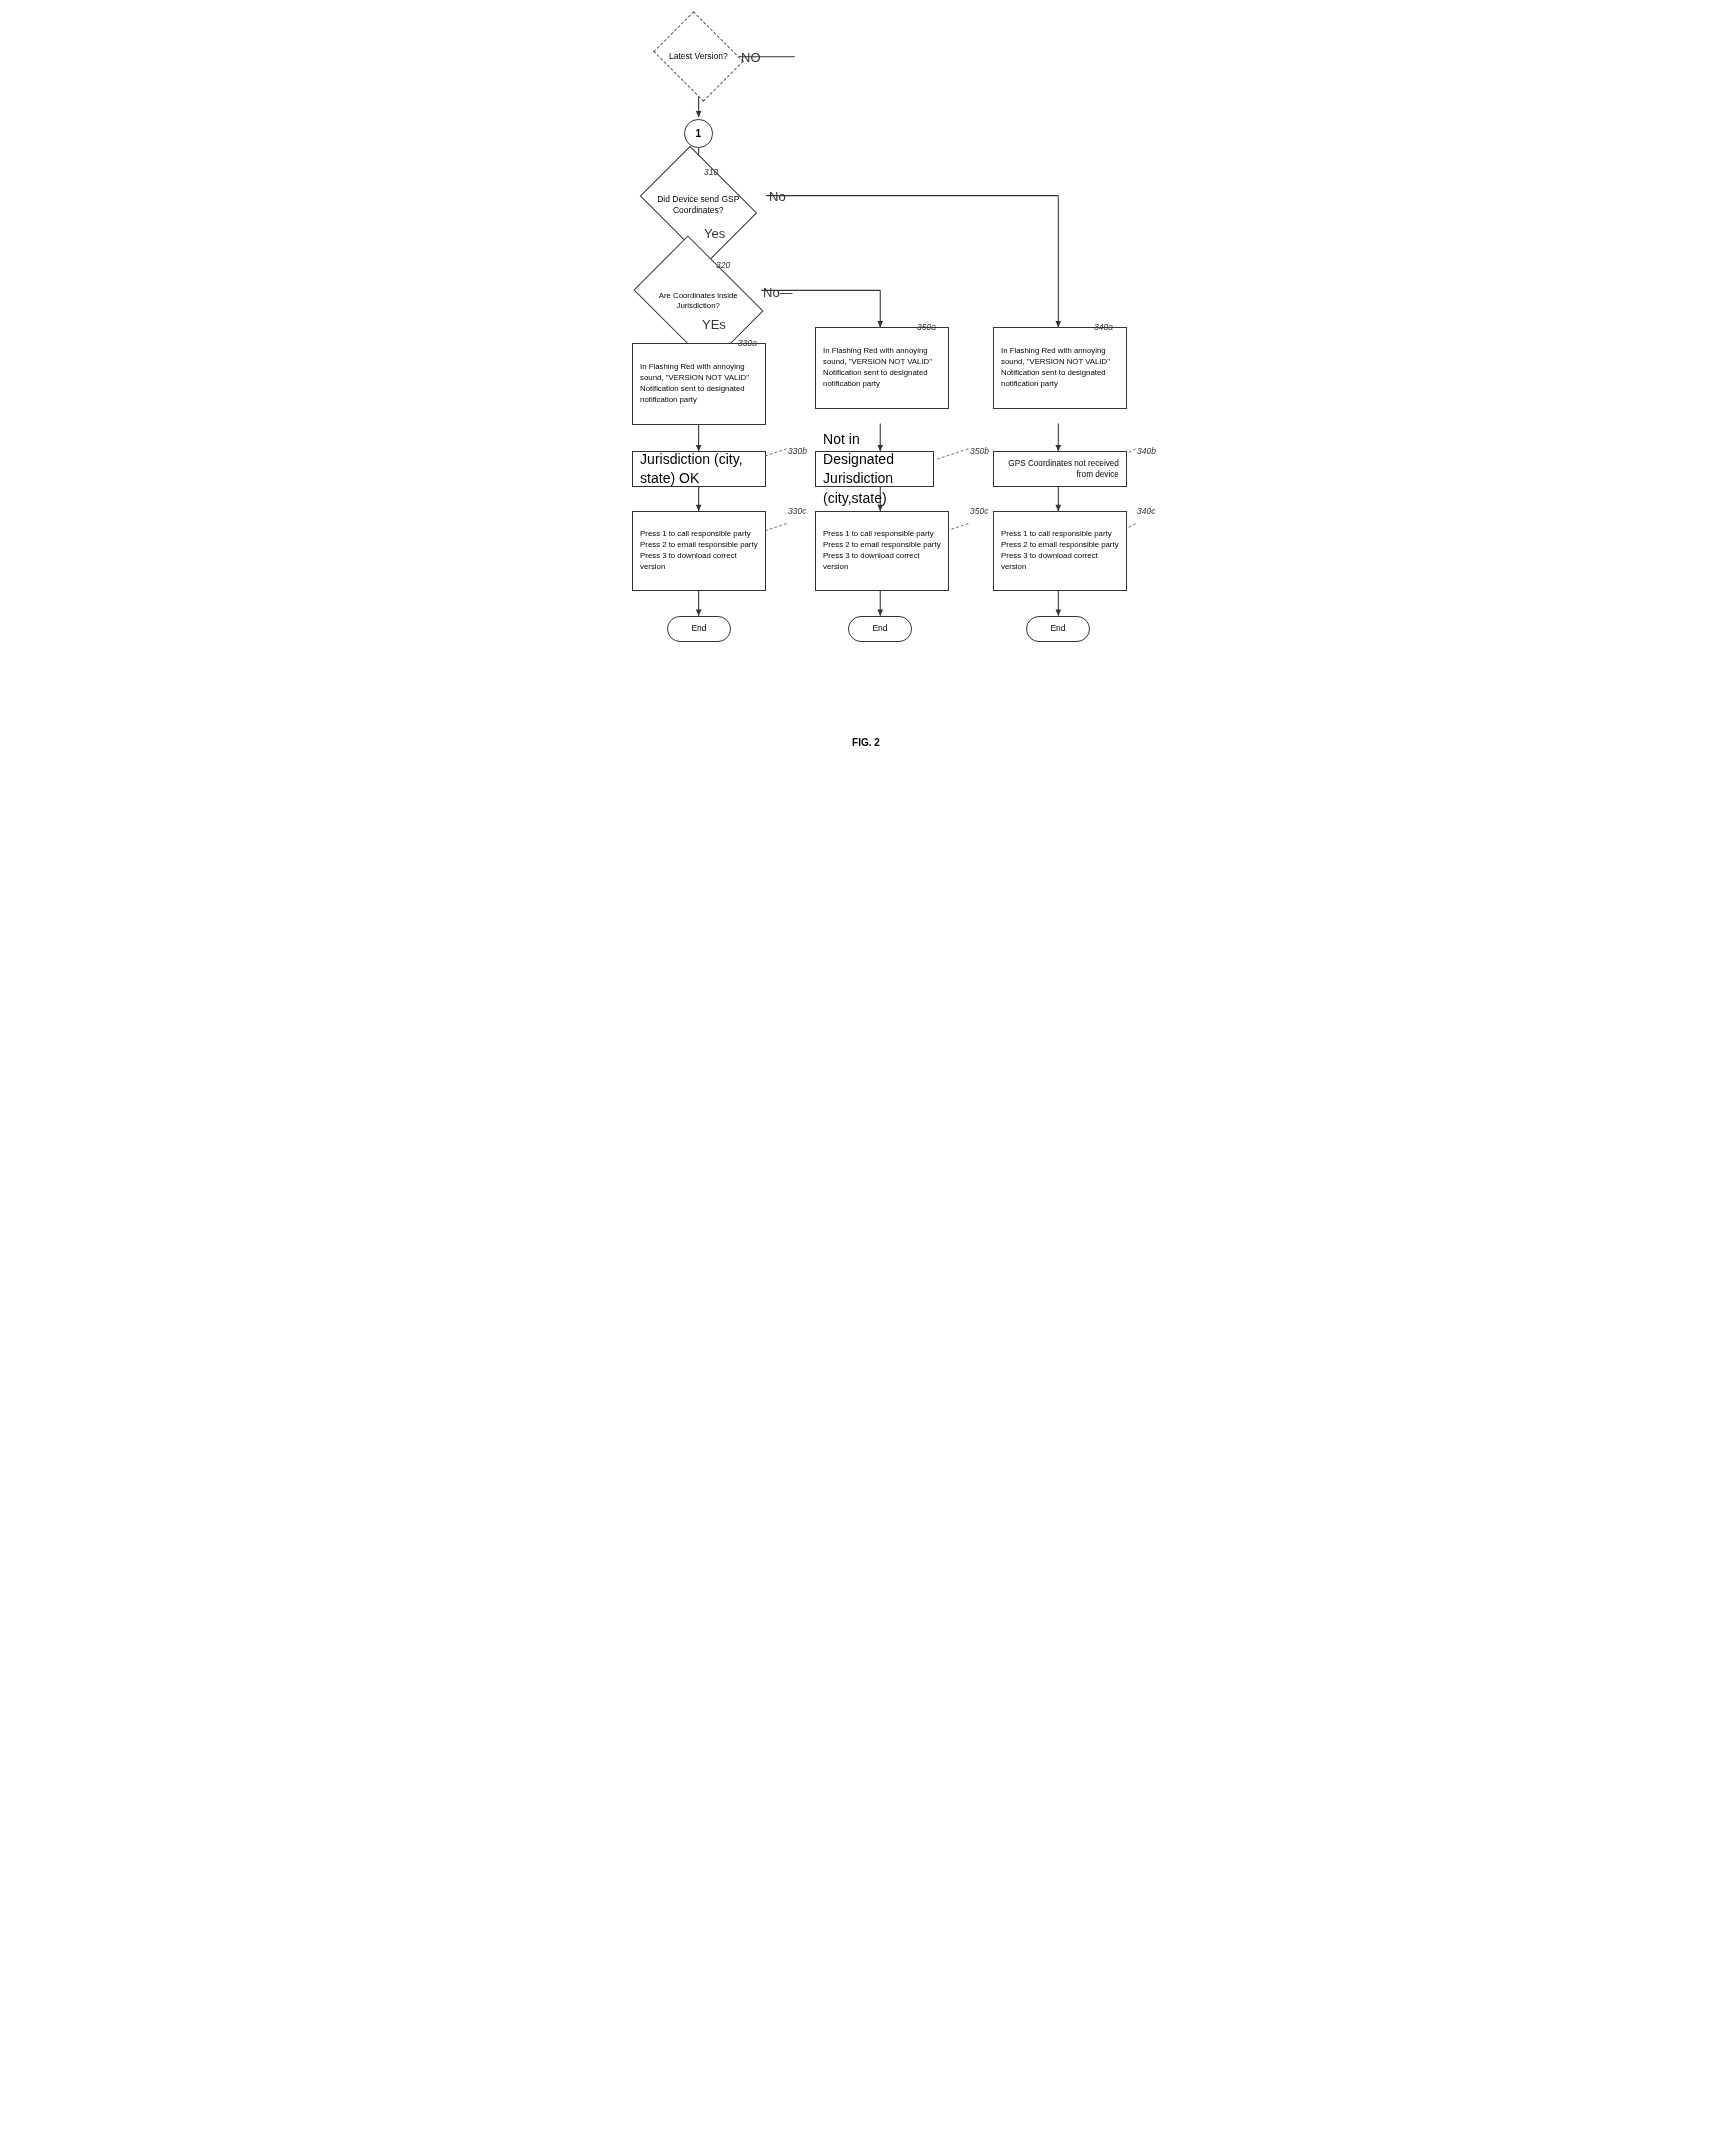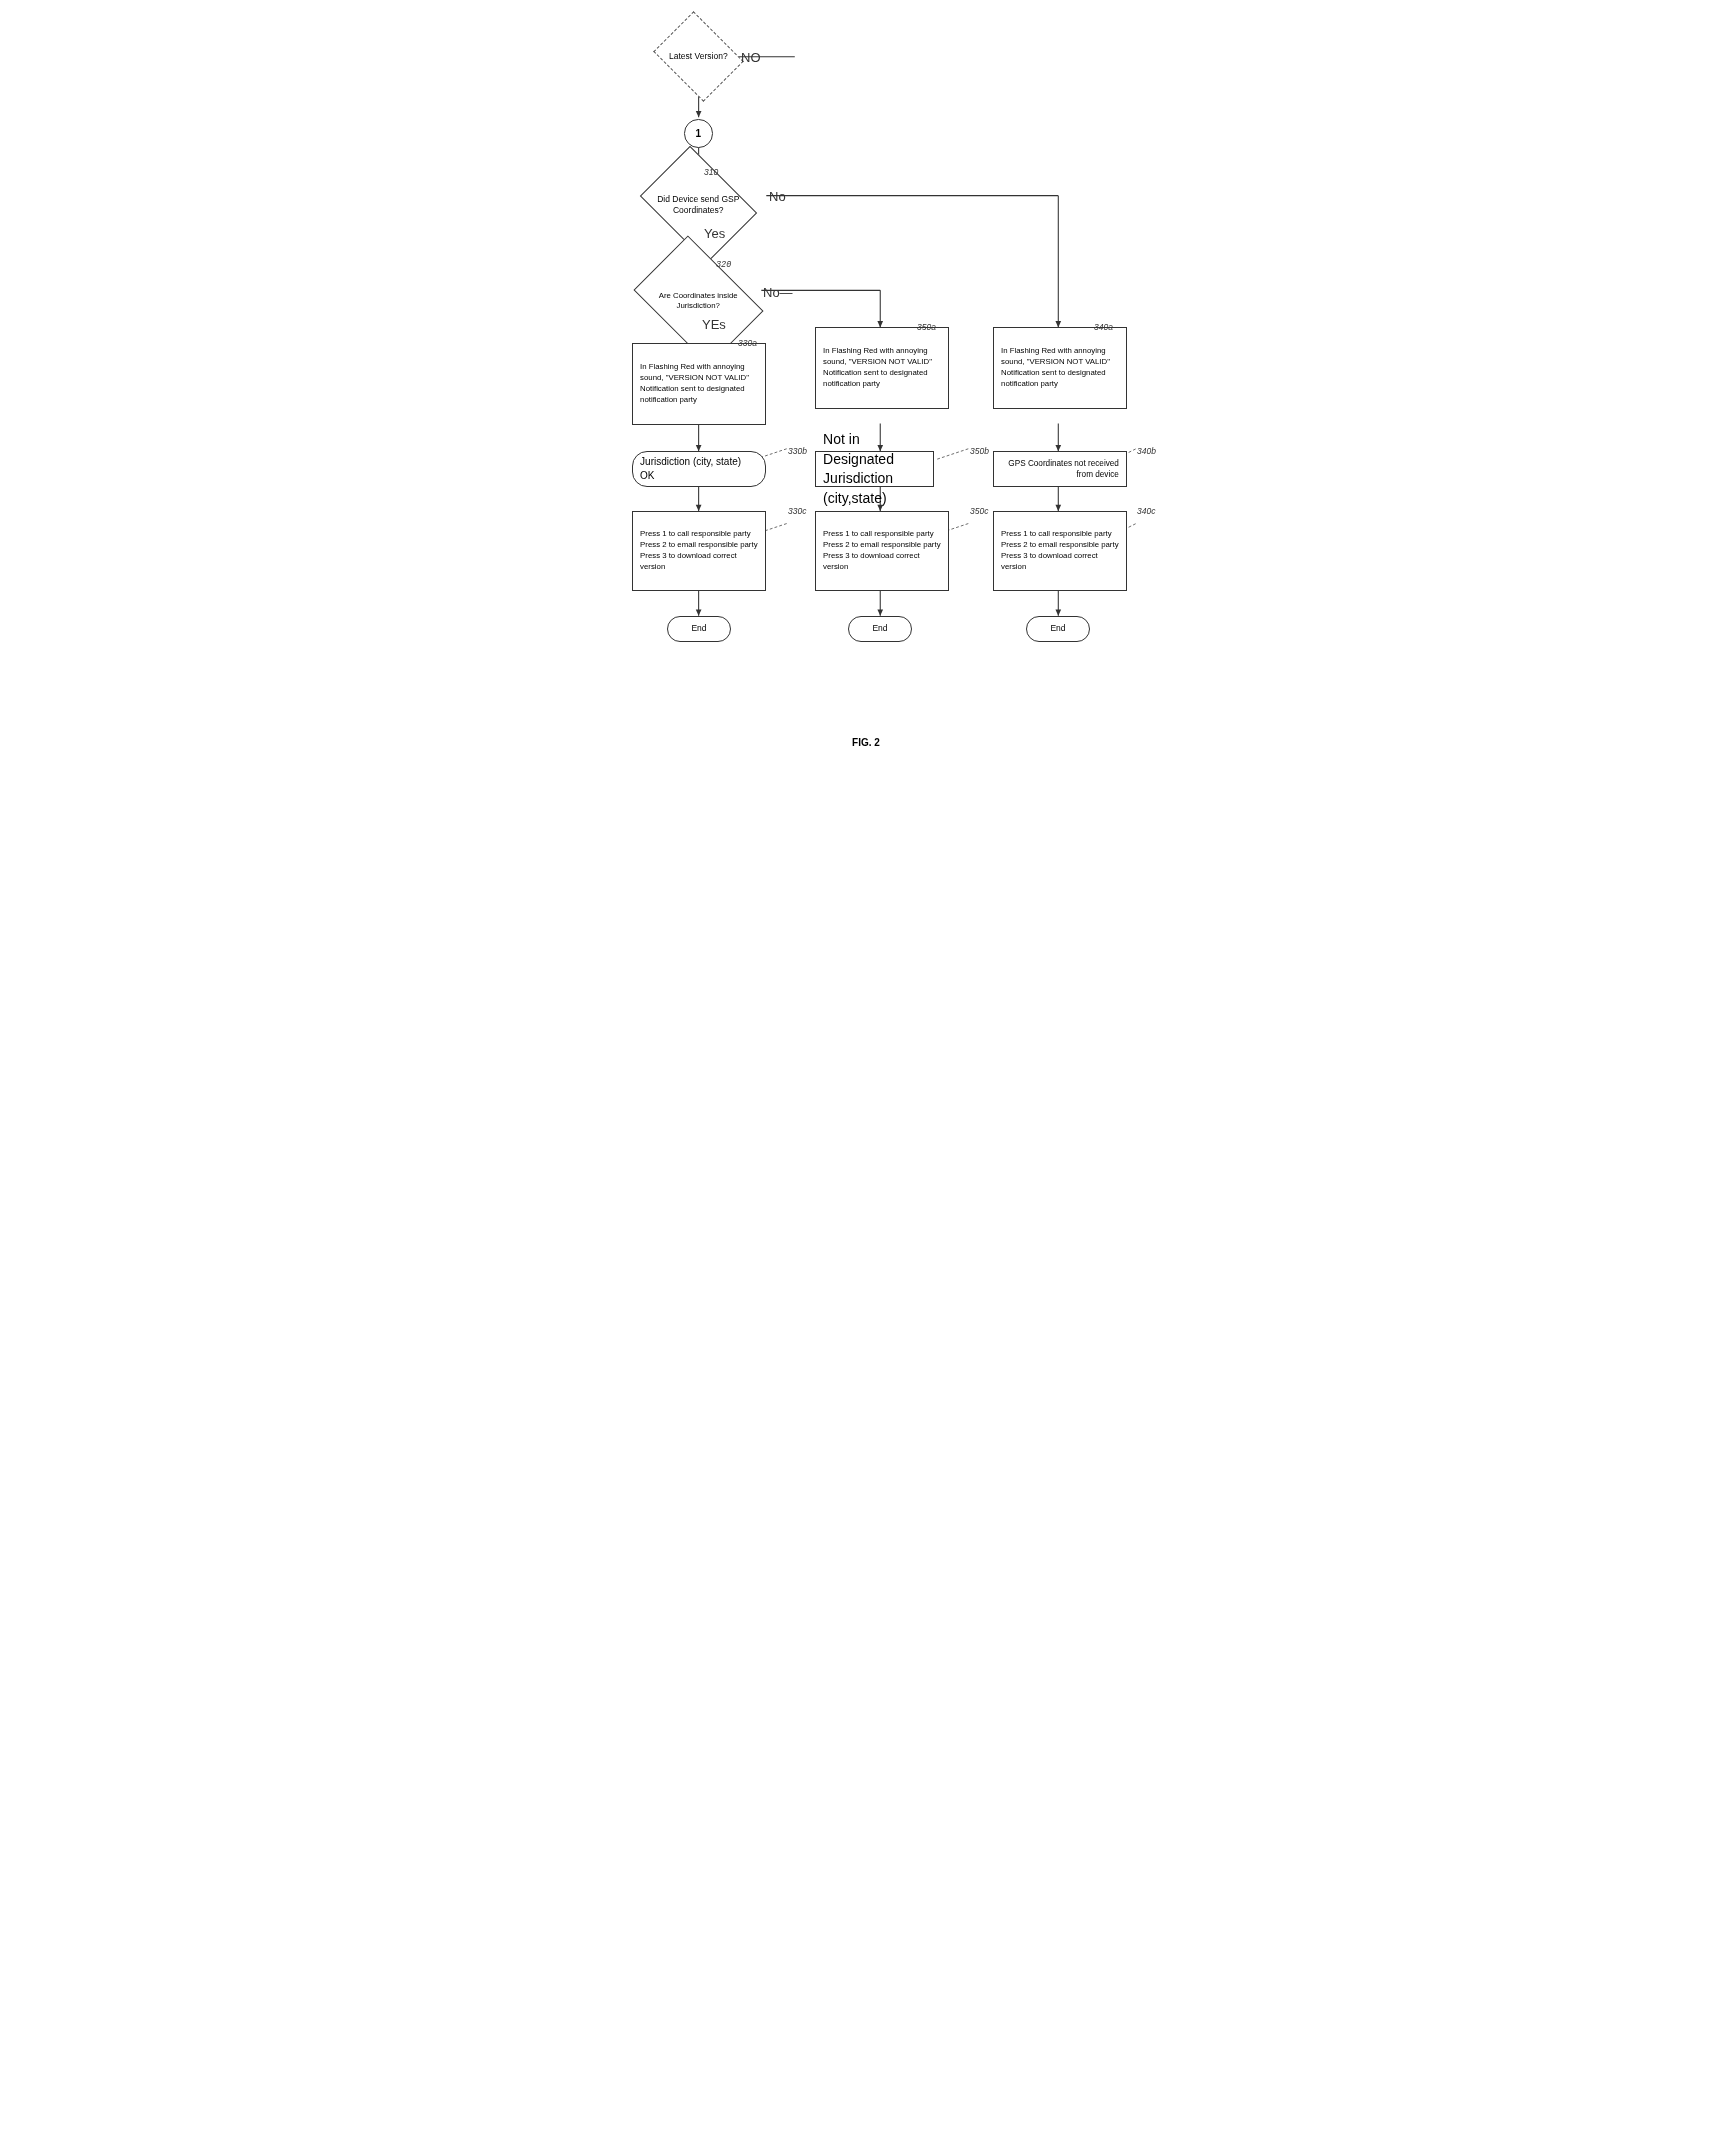--- a/index.html
+++ b/index.html
@@ -194,21 +194,21 @@
   <div class="connector-label" style="left:195px; top:175px;">
     <span>No</span>
   </div>
 
   <div class="shape diamond" style="left:71px; top:248px; width:107px; height:77px;">
     <div class="diamond-inner" style="font-size:7.8px;">
       <span>Are Coordinates inside Jurisdiction?</span>
     </div>
   </div>
 
-  <div class="ref-label" style="left:142px; top:246px;font-family:Liberation Mono, monospace;">
+  <div class="ref-label" style="left:142px; top:246px;">
     <span>320</span>
   </div>
 
   <div class="connector-label" style="left:128px; top:303px;">
     <span>YEs</span>
   </div>
 
   <div class="connector-label" style="left:189px; top:271px;">
     <span>No—</span>
   </div>
@@ -233,21 +233,21 @@
 
   <div class="shape rect" style="left:419px; top:313px; width:134px; min-height:82px; font-size:7.8px;">
     <span>In Flashing Red with annoying sound, "VERSION NOT VALID"
 
 Notification sent to designated notification party</span>
   </div>
   <div class="ref-label" style="left:520px; top:308px;">
     <span>340a</span>
   </div>
 
-  <div class="shape rect" style="left:58px; top:437px; width:134px; height:36px; font-size:10px;border-radius:15px;">
+  <div class="shape rect" style="left:58px; top:437px; width:134px; height:36px; font-size:14px;">
     <span>Jurisdiction (city, state) OK</span>
   </div>
   <div class="ref-label" style="left:214px; top:432px;">
     <span>330b</span>
   </div>
 
   <div class="shape rect" style="left:241px; top:437px; width:119px; height:36px; font-size:14px;">
     <span>Not in Designated Jurisdiction (city,state)</span>
   </div>
   <div class="ref-label" style="left:396px; top:432px;">

